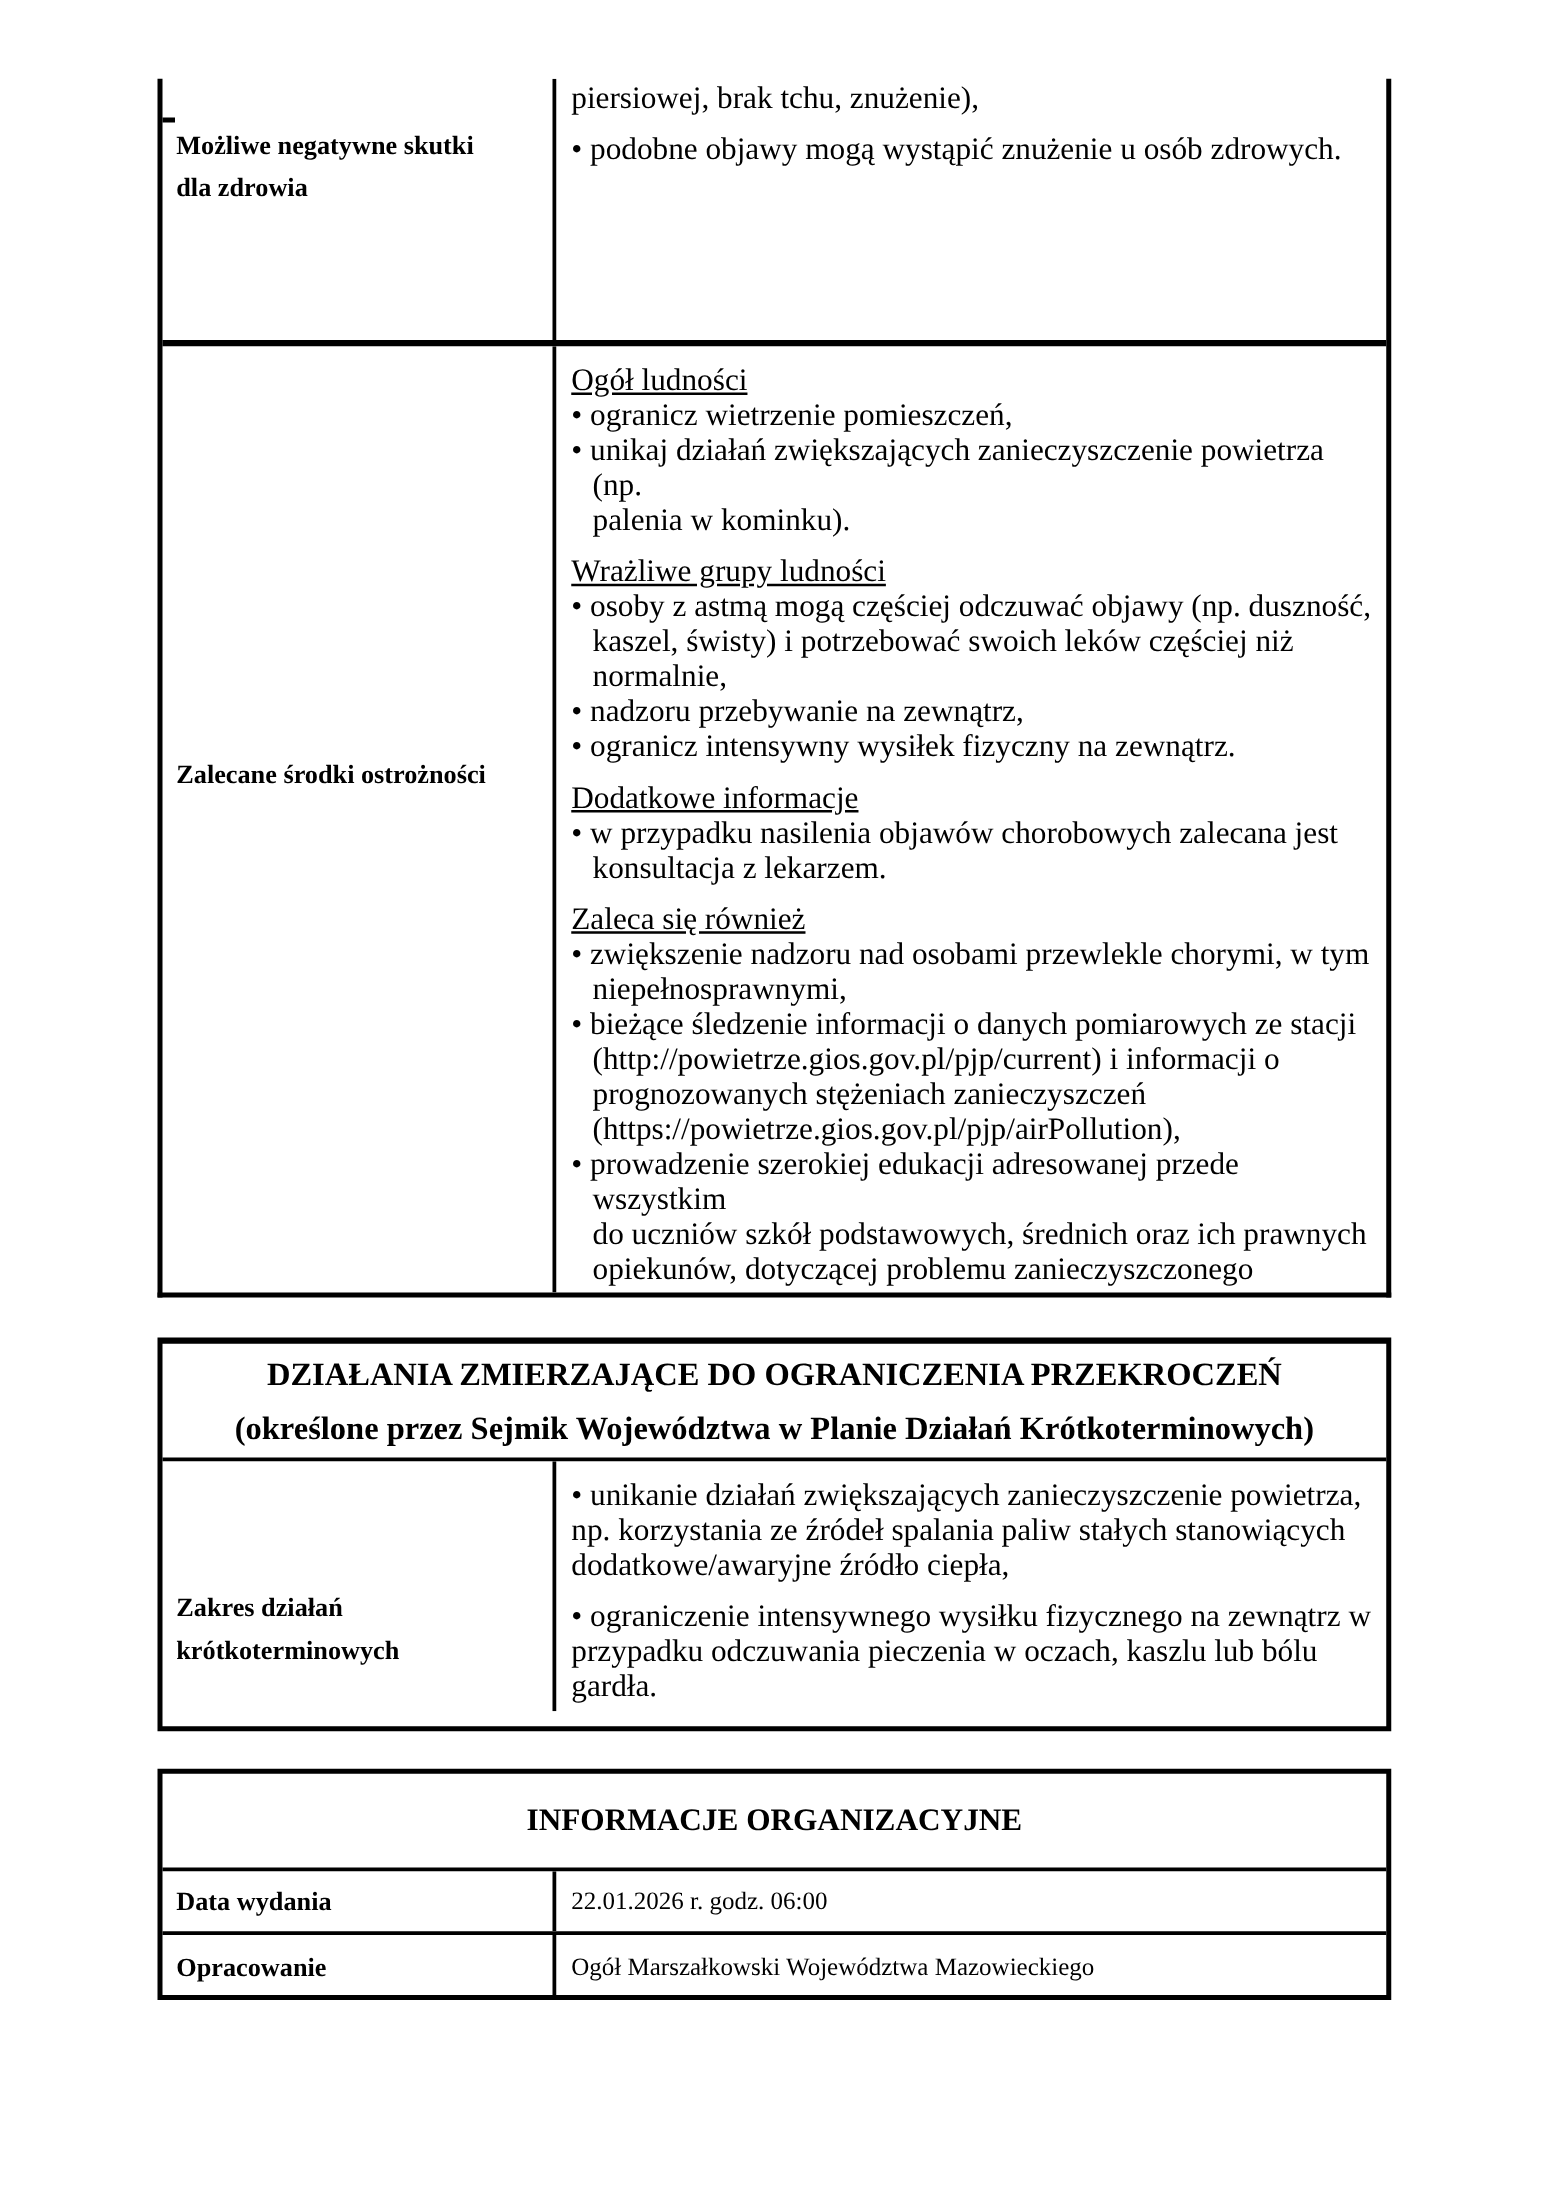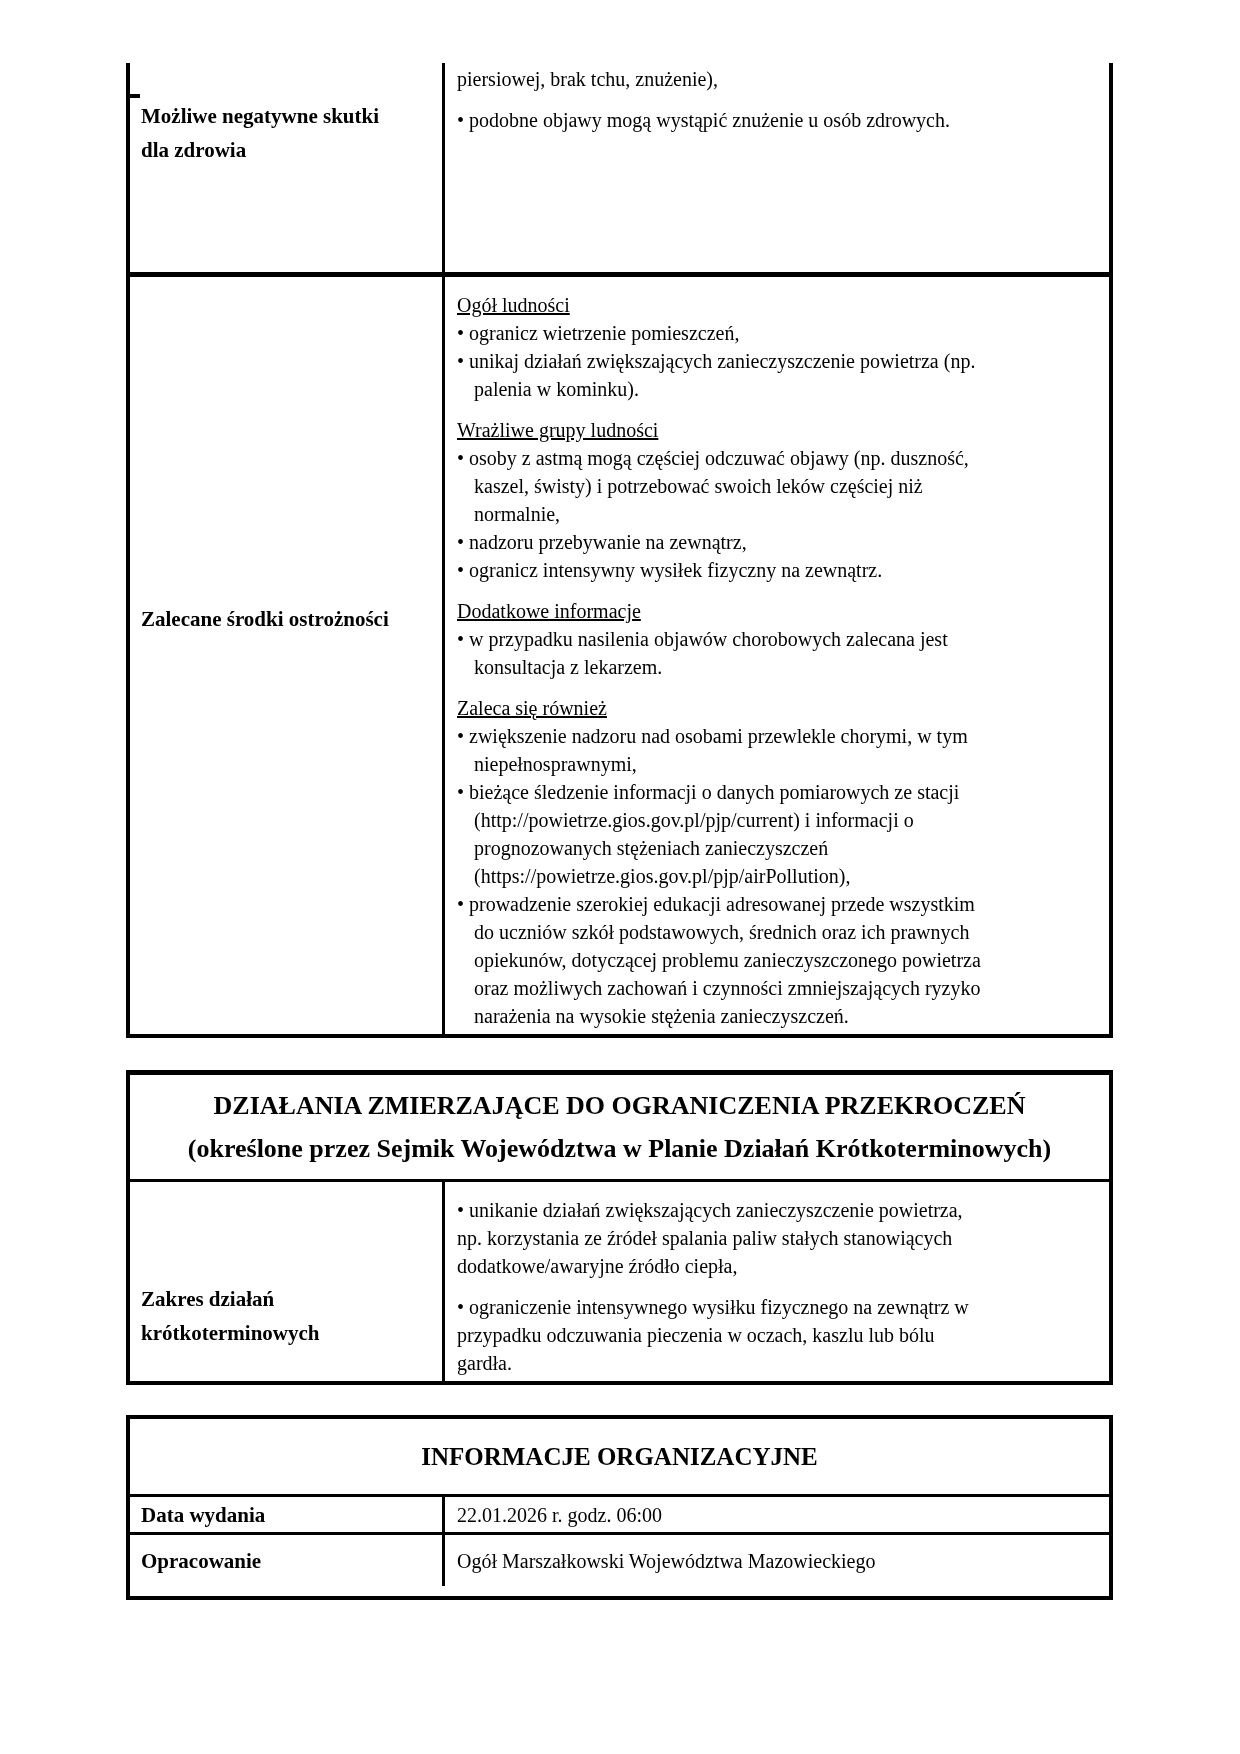--- a/index.html
+++ b/index.html
@@ -20,21 +20,21 @@
   .row { display: flex; overflow: hidden; }
   .cell-label {
     width: 315px; flex: 0 0 315px;
     border-right: 3px solid #000;
     font-weight: bold; font-size: 21px; line-height: 34px;
     padding-left: 11px; padding-right: 22px;
     overflow: hidden;
   }
   .cell-content {
     flex: 1 1 auto;
-    font-size: 20px; line-height: 28px;
+    font-size: 25px; line-height: 28px;
     padding-left: 12px; padding-right: 8px;
     overflow: hidden;
   }
   .para { margin-bottom: 13px; }
   .para:last-child { margin-bottom: 0; }
   .group { margin-bottom: 13px; }
   .group:last-child { margin-bottom: 16px; }
   .group-heading { text-decoration: underline; }
   .hang { padding-left: 17px; text-indent: -17px; }
 
@@ -44,37 +44,37 @@
   .t1-r1 .cell-label { padding-top: 36px; }
   .t1-r1 .cell-content { padding-top: 2px; }
   .t1-r2 { height: 762px; border-top: 5px solid #000; }
   .t1-r2 .cell-label { padding-top: 325px; }
   .t1-r2 .cell-content { padding-top: 14px; }
   .tick { position: absolute; left: 0; top: 31px; width: 10px; height: 4px; background: #000; }
 
   
   .t2 { top: 1070px; height: 315px; border-top-width: 5px; }
   .t2-head {
-    height: 107px; border-bottom: 3px solid #000;
+    height: 94px; border-bottom: 3px solid #000;
     display: flex; flex-direction: column; justify-content: center; align-items: center;
     text-align: center; font-weight: bold; font-size: 26px; line-height: 43px;
     padding: 0 10px;
   }
   .t2-row { height: 200px; }
   .t2-row .cell-label { padding-top: 100px; }
   .t2-row .cell-content { padding-top: 14px; }
 
   
   .t3 { top: 1415px; height: 185px; }
   .t3-head {
     height: 78px; border-bottom: 3px solid #000;
     display: flex; justify-content: center; align-items: center;
     text-align: center; font-weight: bold; font-size: 25px;
   }
-  .t3-row { height: 38px; border-bottom: 3px solid #000; }
+  .t3-row { height: 51px; border-bottom: 3px solid #000; }
   .t3-row:last-child { height: 51px; border-bottom: 0; }
   .t3-row .cell-label { display: flex; align-items: center; line-height: 26px; }
   .t3-row .cell-content { display: flex; align-items: center; font-size: 20px; }
 </style>
 </head>
 <body>
 
 <div class="page">
 
   <div class="tbl t1" style="position:absolute;">

